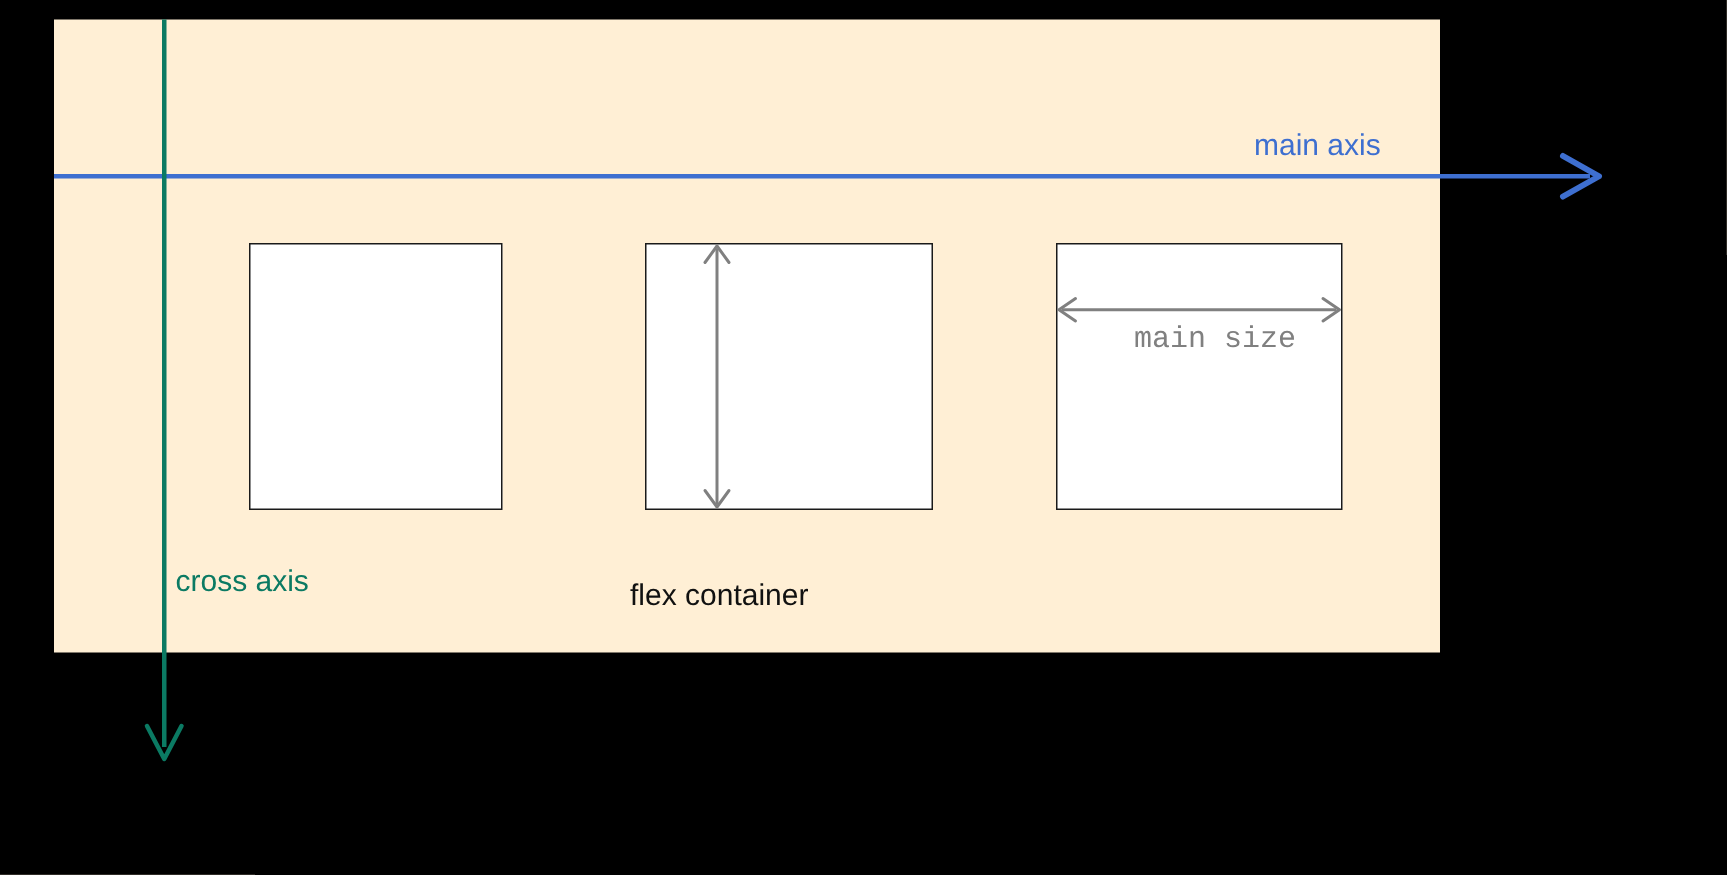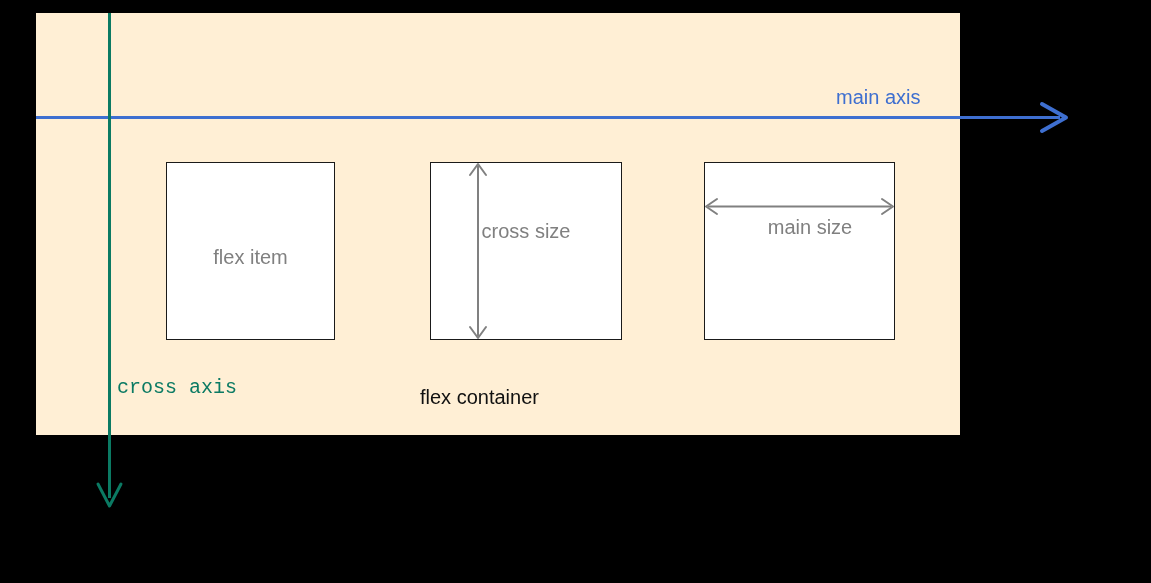--- a/index.html
+++ b/index.html
@@ -33,26 +33,26 @@
   .box-1 { left: 166px; top: 162px; width: 169px; height: 178px; }
   .box-2 { left: 430px; top: 162px; width: 192px; height: 178px; }
   .box-3 { left: 704px; top: 162px; width: 191px; height: 178px; }
   .lbl {
     position: absolute;
     font-size: 20px; line-height: 20px;
     white-space: nowrap;
   }
   .lbl-gray { color: var(--annotation-gray); }
   .lbl-blue { color: var(--main-axis-blue); }
-  .lbl-green { color: var(--cross-axis-green); font-family: Liberation Mono, monospace; }
+  .lbl-green { color: var(--cross-axis-green); }
   .lbl-black { color: var(--label-black); }
   .lbl-center { text-align: center; }
   .flex-item-label    { left: 166px; top: 247px; width: 169px; }
   .cross-size-label   { left: 430px; top: 221px; width: 192px; }
-  .main-size-label    { left: 704px; top: 217px; width: 212px; }
+  .main-size-label    { left: 704px; top: 217px; width: 212px; font-family: Liberation Mono, monospace; }
   .main-axis-label    { left: 836px; top: 87px; }
   .cross-axis-label   { left: 117px; top: 378px; }
   .flex-container-label { left: 420px; top: 387px; }
   svg.overlay {
     position: absolute; left: 0; top: 0;
     width: 1151px; height: 583px;
     pointer-events: none;
   }
   .stroke-blue  { stroke: var(--main-axis-blue); }
   .stroke-green { stroke: var(--cross-axis-green); }
@@ -87,23 +87,21 @@
       <polyline class="stroke-gray" points="470,327 478,338 486,327" stroke-width="2" stroke-linecap="round" stroke-linejoin="round" fill="none"></polyline>
     </g>
 
     <g>
       <line class="stroke-gray" x1="708" y1="206.5" x2="891" y2="206.5" stroke-width="2"></line>
       <polyline class="stroke-gray" points="717,199 706,206.5 717,214" stroke-width="2" stroke-linecap="round" stroke-linejoin="round" fill="none"></polyline>
       <polyline class="stroke-gray" points="882,199 893,206.5 882,214" stroke-width="2" stroke-linecap="round" stroke-linejoin="round" fill="none"></polyline>
     </g>
   </svg>
 
-  <div class="lbl lbl-gray lbl-center flex-item-label">flex item</div>
 
-  <div class="lbl lbl-gray lbl-center cross-size-label">cross size</div>
 
   <div class="lbl lbl-gray lbl-center main-size-label">main size</div>
 
   <div class="lbl lbl-blue main-axis-label">main axis</div>
 
   <div class="lbl lbl-green cross-axis-label">cross axis</div>
 
   <div class="lbl lbl-black flex-container-label">flex container</div>
 
 </div>

